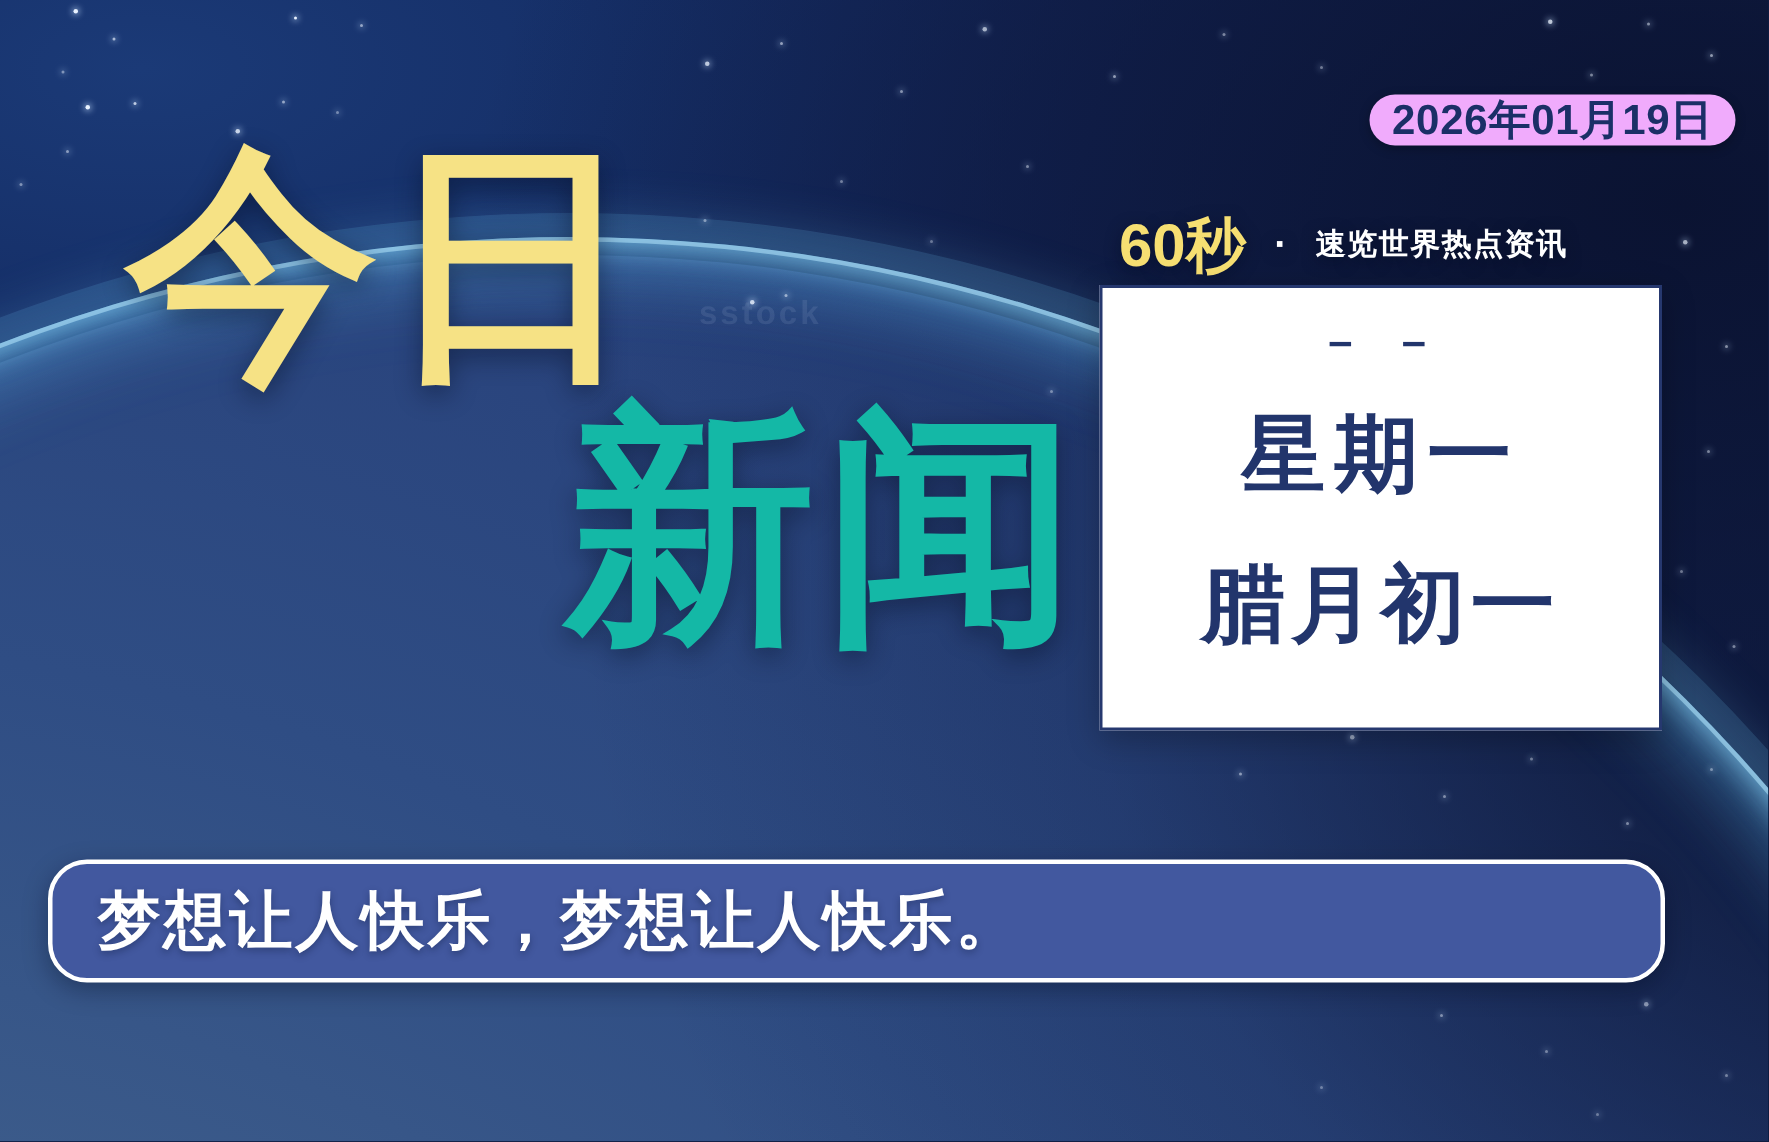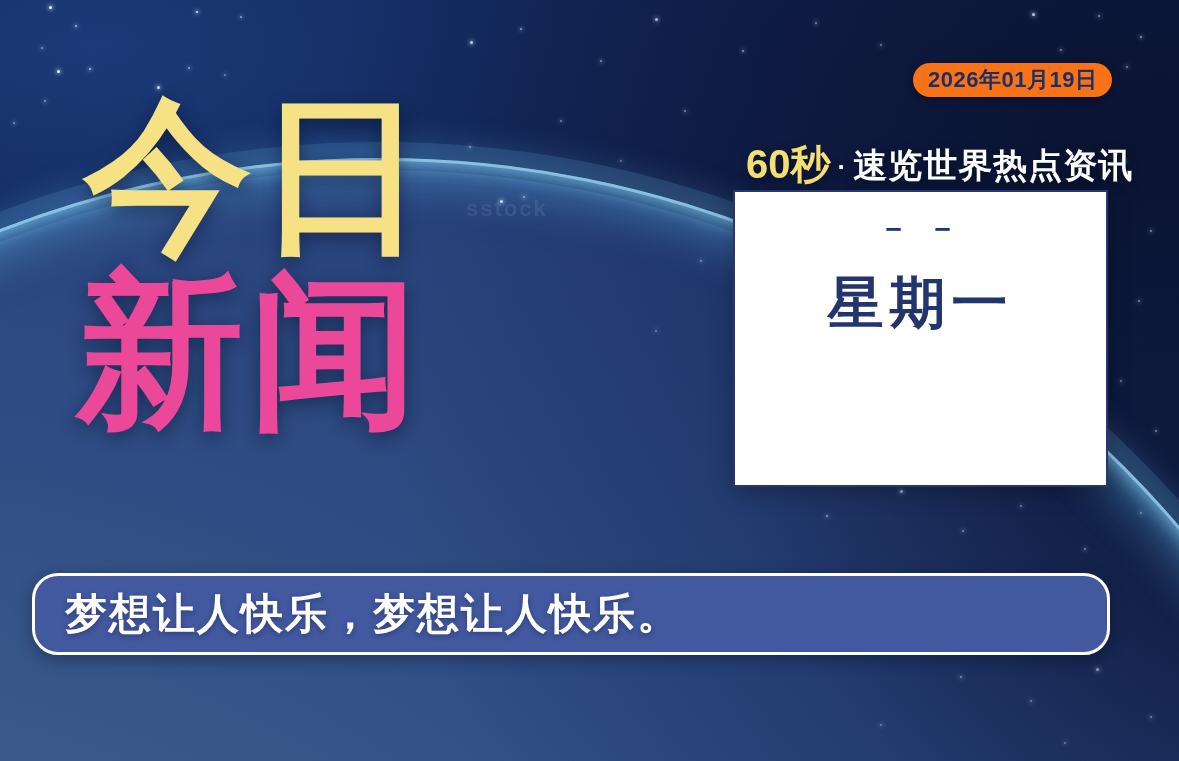--- a/index.html
+++ b/index.html
@@ -61,38 +61,38 @@
   }
 
   
   .headline{position:absolute;left:62px;top:96px;width:640px;margin-left:22px;}
   .hl-line{
     font-size:168px;line-height:.96;font-weight:800;letter-spacing:6px;
     font-family:"Liberation Sans","DejaVu Sans",sans-serif;
     text-shadow:0 5px 18px rgba(4,10,30,.45);
   }
   .hl-1{color:#F6E285;}
-  .hl-2{color:#ec4899;margin-top:14px;margin-left:-8px;}
+  .hl-2{color:#14b8a6;margin-top:14px;margin-left:-8px;text-align:right;}
 
   
   .date-badge{
     position:absolute;left:913px;top:63px;height:34px;padding:0 15px;
-    background:#f97316;border-radius:17px;display:flex;align-items:center;
-    color:#1b2f67;font-size:22px;font-weight:700;letter-spacing:.5px;
+    background:#f0abfc;border-radius:17px;display:flex;align-items:center;
+    color:#1b2f67;font-size:28px;font-weight:700;letter-spacing:.5px;
     box-shadow:0 2px 7px rgba(0,0,0,.28);
   }
 
   
   .tagline{
-    position:absolute;left:746px;top:144px;display:flex;align-items:flex-end;gap:4px;
+    position:absolute;left:746px;top:144px;display:flex;align-items:center;gap:16px;
     text-shadow:0 3px 10px rgba(4,10,30,.5);
   }
   .tag-sec{color:#F6DF72;font-size:40px;font-weight:800;line-height:1;letter-spacing:0;}
   .tag-dot{color:#ffffff;font-size:26px;font-weight:800;line-height:1;padding:0 3px 4px 3px;}
-  .tag-rest{color:#ffffff;font-size:34px;font-weight:800;line-height:1;letter-spacing:1px;padding-bottom:2px;}
+  .tag-rest{color:#ffffff;font-size:20px;font-weight:800;line-height:1;letter-spacing:1px;padding-bottom:2px;}
 
   
   .card{
     position:absolute;left:733px;top:190px;width:375px;height:297px;
     background:#ffffff;border:2px solid #26386f;
     display:flex;flex-direction:column;align-items:center;justify-content:flex-start;
     padding-top:16px;box-shadow:0 6px 20px rgba(0,0,0,.25);
   }
   .card-issue{
     color:#22356c;font-size:30px;font-weight:800;letter-spacing:5px;
@@ -219,19 +219,20 @@
     <span class="tag-dot">·</span>
     <span class="tag-rest">速览世界热点资讯</span>
   </div>
 
   <div class="card">
     <div class="card-issue">
       <span class="dash">－</span>
       <span class="dash">－</span>
     </div>
     <div class="card-week">星期一</div>
+    <div class="card-lunar">腊月初一</div>
   </div>
 
   <div class="quote">
     <span class="quote-text">梦想让人快乐，梦想让人快乐。</span>
   </div>
 
 </div>
 
 </body></html>

